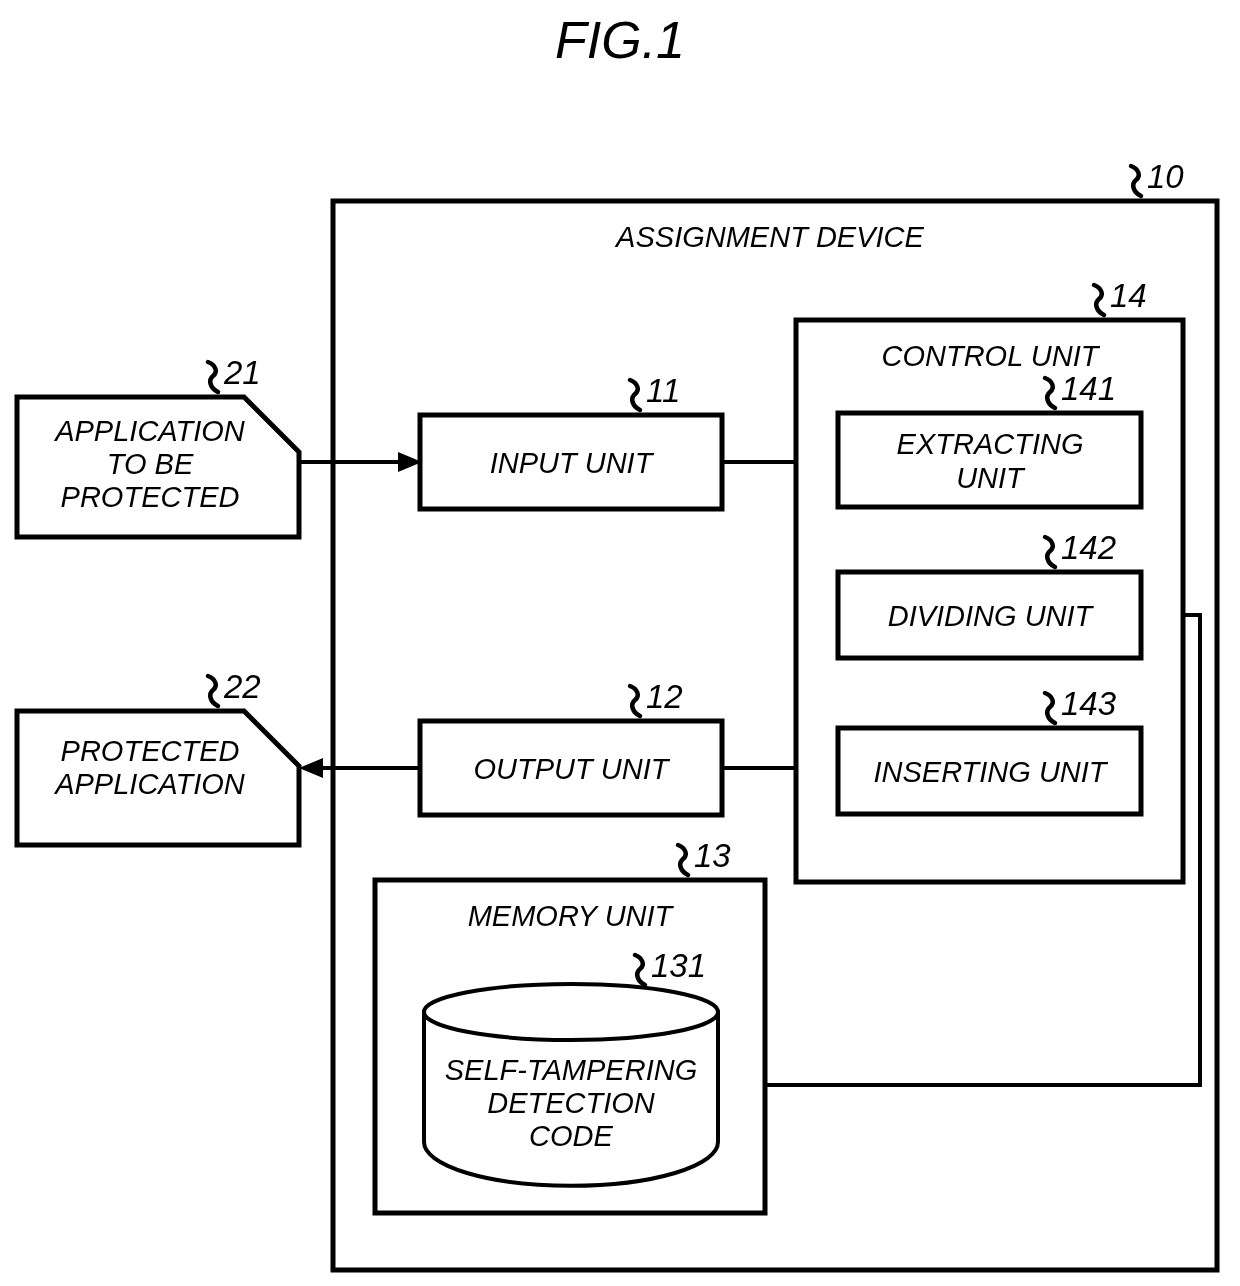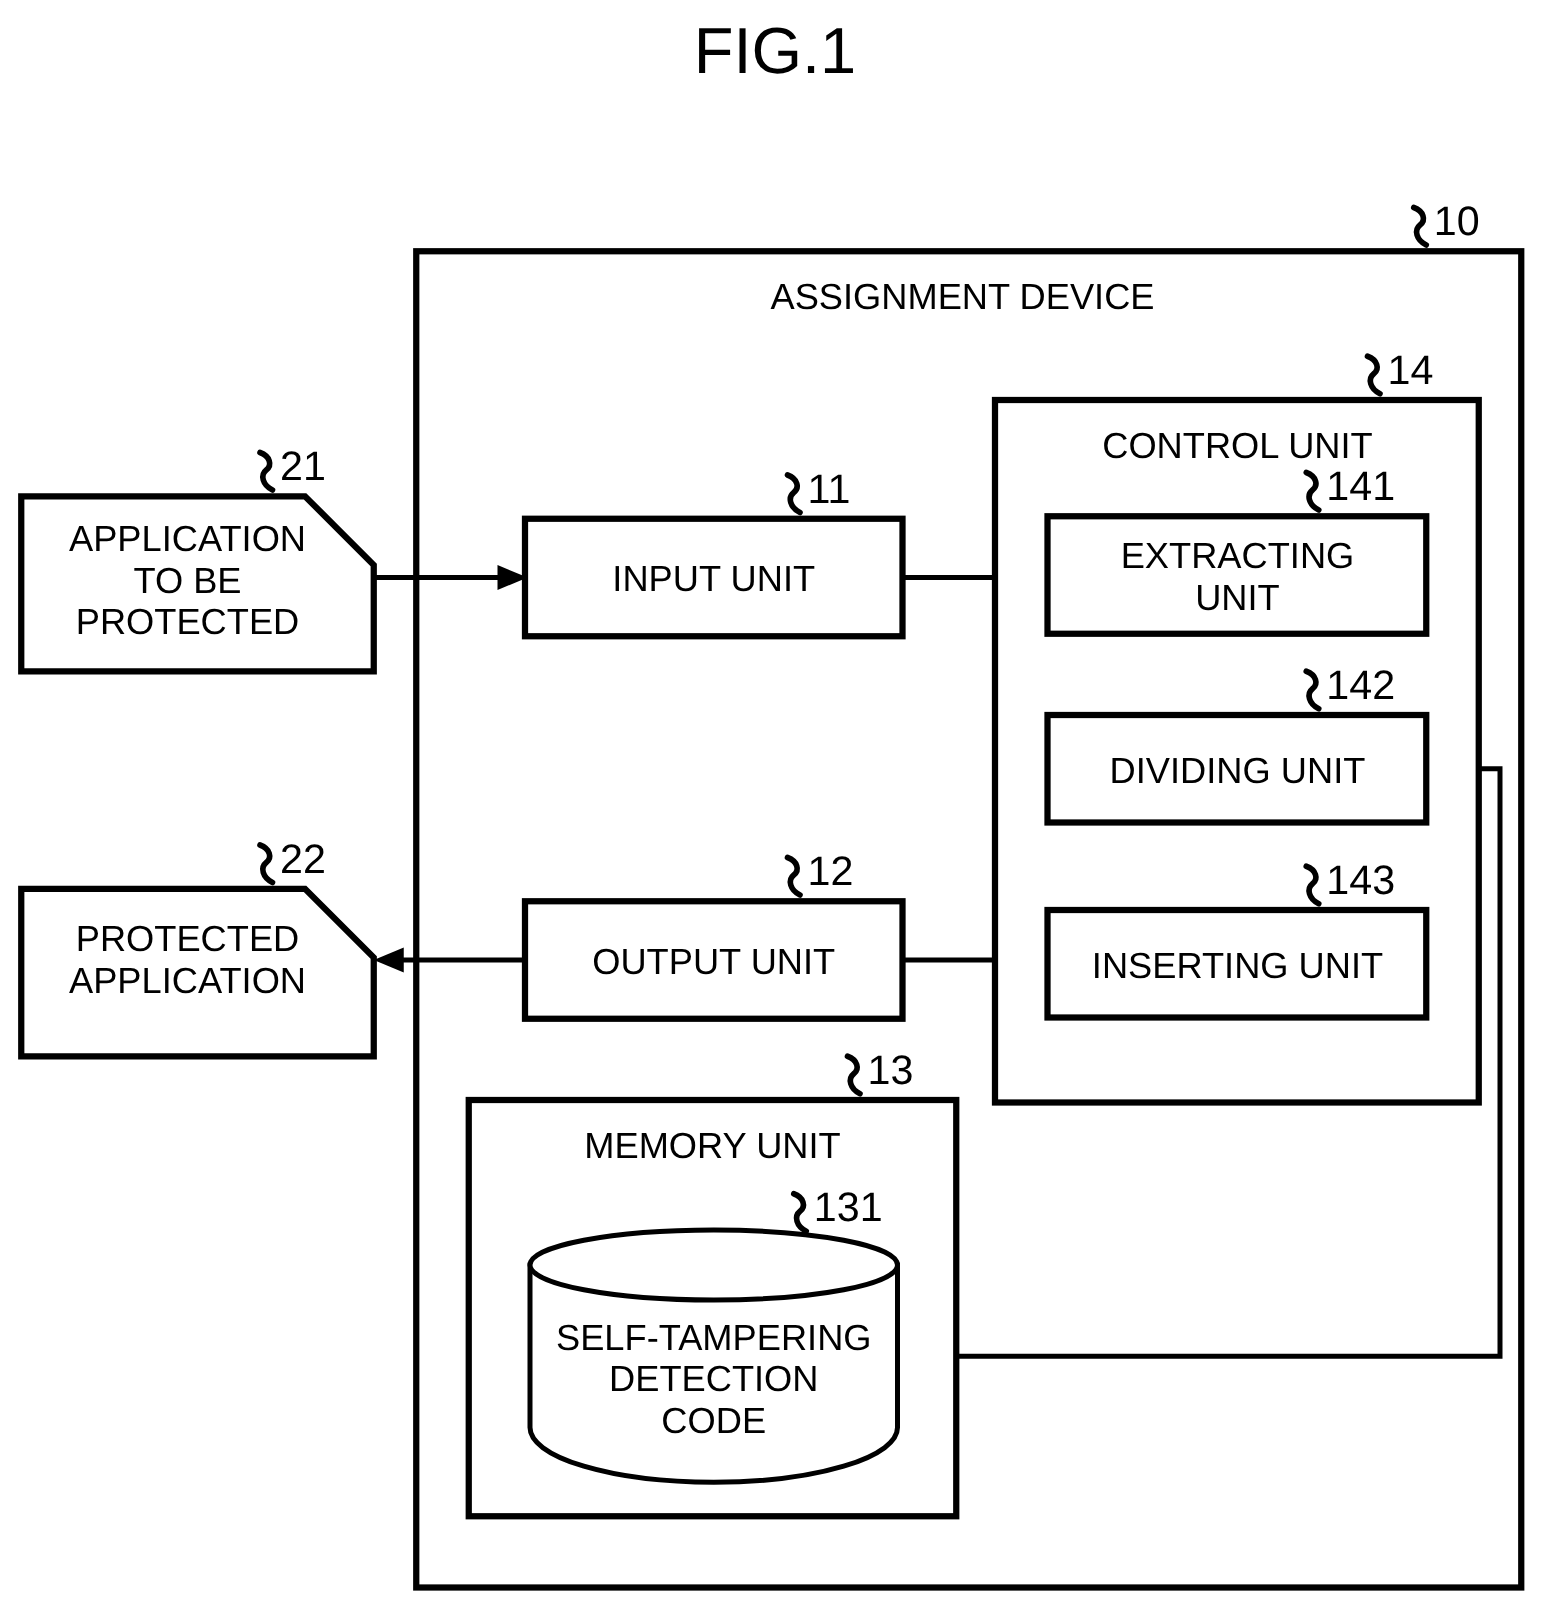--- a/index.html
+++ b/index.html
@@ -10,20 +10,21 @@
   body {
     width: 1240px;
     height: 1286px;
     font-family: "Liberation Sans", sans-serif;
     overflow: hidden;
   }
   #figure-root {
     position: relative;
     width: 1240px;
     height: 1286px;
+    font-style: italic;
   }
   svg#diagram {
     display: block;
     width: 1240px;
     height: 1286px;
   }
   .box-stroke {
     fill: #ffffff;
     stroke: #000000;
     stroke-width: 5;

